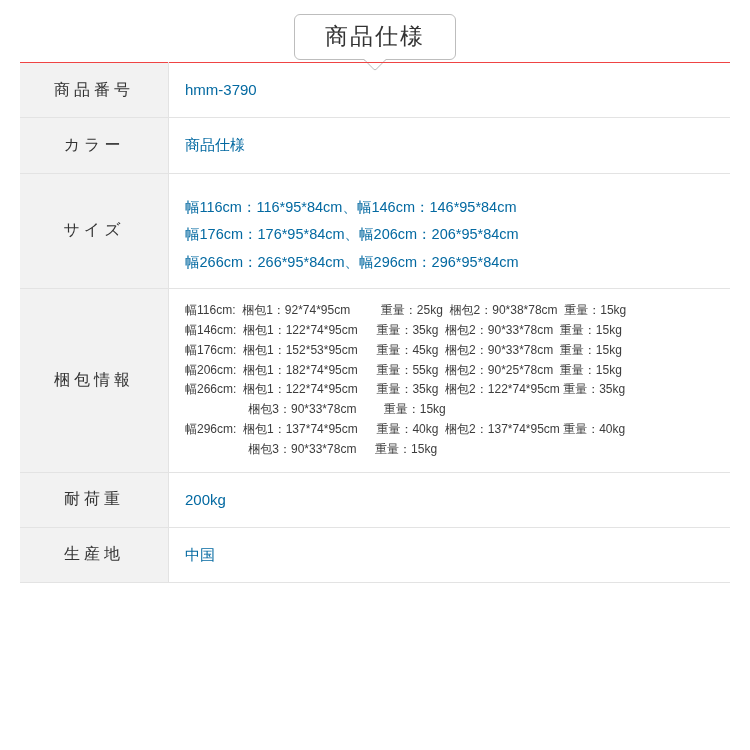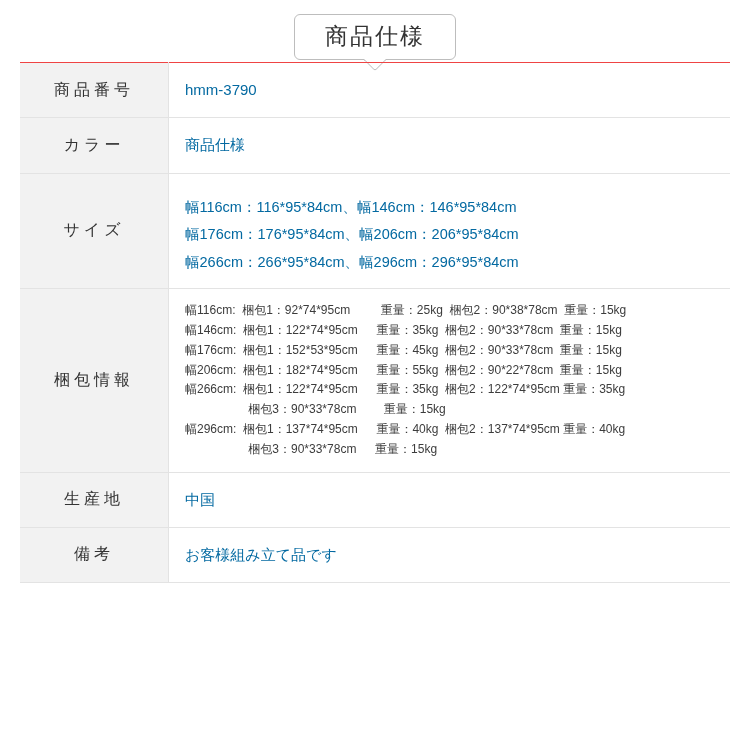--- a/index.html
+++ b/index.html
@@ -142,35 +142,35 @@
             <span class="line">幅176cm：176*95*84cm、幅206cm：206*95*84cm</span>
             <span class="line">幅266cm：266*95*84cm、幅296cm：296*95*84cm</span>
           </td>
         </tr>
         <tr>
           <th>梱包情報</th>
           <td class="pack-cell">
             <span class="line pack-row">幅116cm:  梱包1：92*74*95cm　　  重量：25kg  梱包2：90*38*78cm  重量：15kg</span>
             <span class="line pack-row">幅146cm:  梱包1：122*74*95cm　  重量：35kg  梱包2：90*33*78cm  重量：15kg</span>
             <span class="line pack-row">幅176cm:  梱包1：152*53*95cm　  重量：45kg  梱包2：90*33*78cm  重量：15kg</span>
-            <span class="line pack-row">幅206cm:  梱包1：182*74*95cm　  重量：55kg  梱包2：90*22*78cm  重量：15kg</span>
+            <span class="line pack-row">幅206cm:  梱包1：182*74*95cm　  重量：55kg  梱包2：90*25*78cm  重量：15kg</span>
             <span class="line pack-row">幅266cm:  梱包1：122*74*95cm　  重量：35kg  梱包2：122*74*95cm 重量：35kg</span>
             <span class="line pack-row">　　　　　 梱包3：90*33*78cm　 　重量：15kg</span>
             <span class="line pack-row">幅296cm:  梱包1：137*74*95cm　  重量：40kg  梱包2：137*74*95cm 重量：40kg</span>
             <span class="line pack-row">　　　　　 梱包3：90*33*78cm　  重量：15kg</span>
+          </td>
+        </tr>
+        <tr>
+          <th>耐荷重</th>
+          <td>
+            <span class="line">200kg</span>
           </td>
         </tr>
         <tr>
           <th>生産地</th>
           <td>
             <span class="line">中国</span>
           </td>
         </tr>
-        <tr>
-          <th>備考</th>
-          <td>
-            <span class="line">お客様組み立て品です</span>
-          </td>
-        </tr>
       </tbody>
   </table>
 
 </div>
 
 </body></html>

